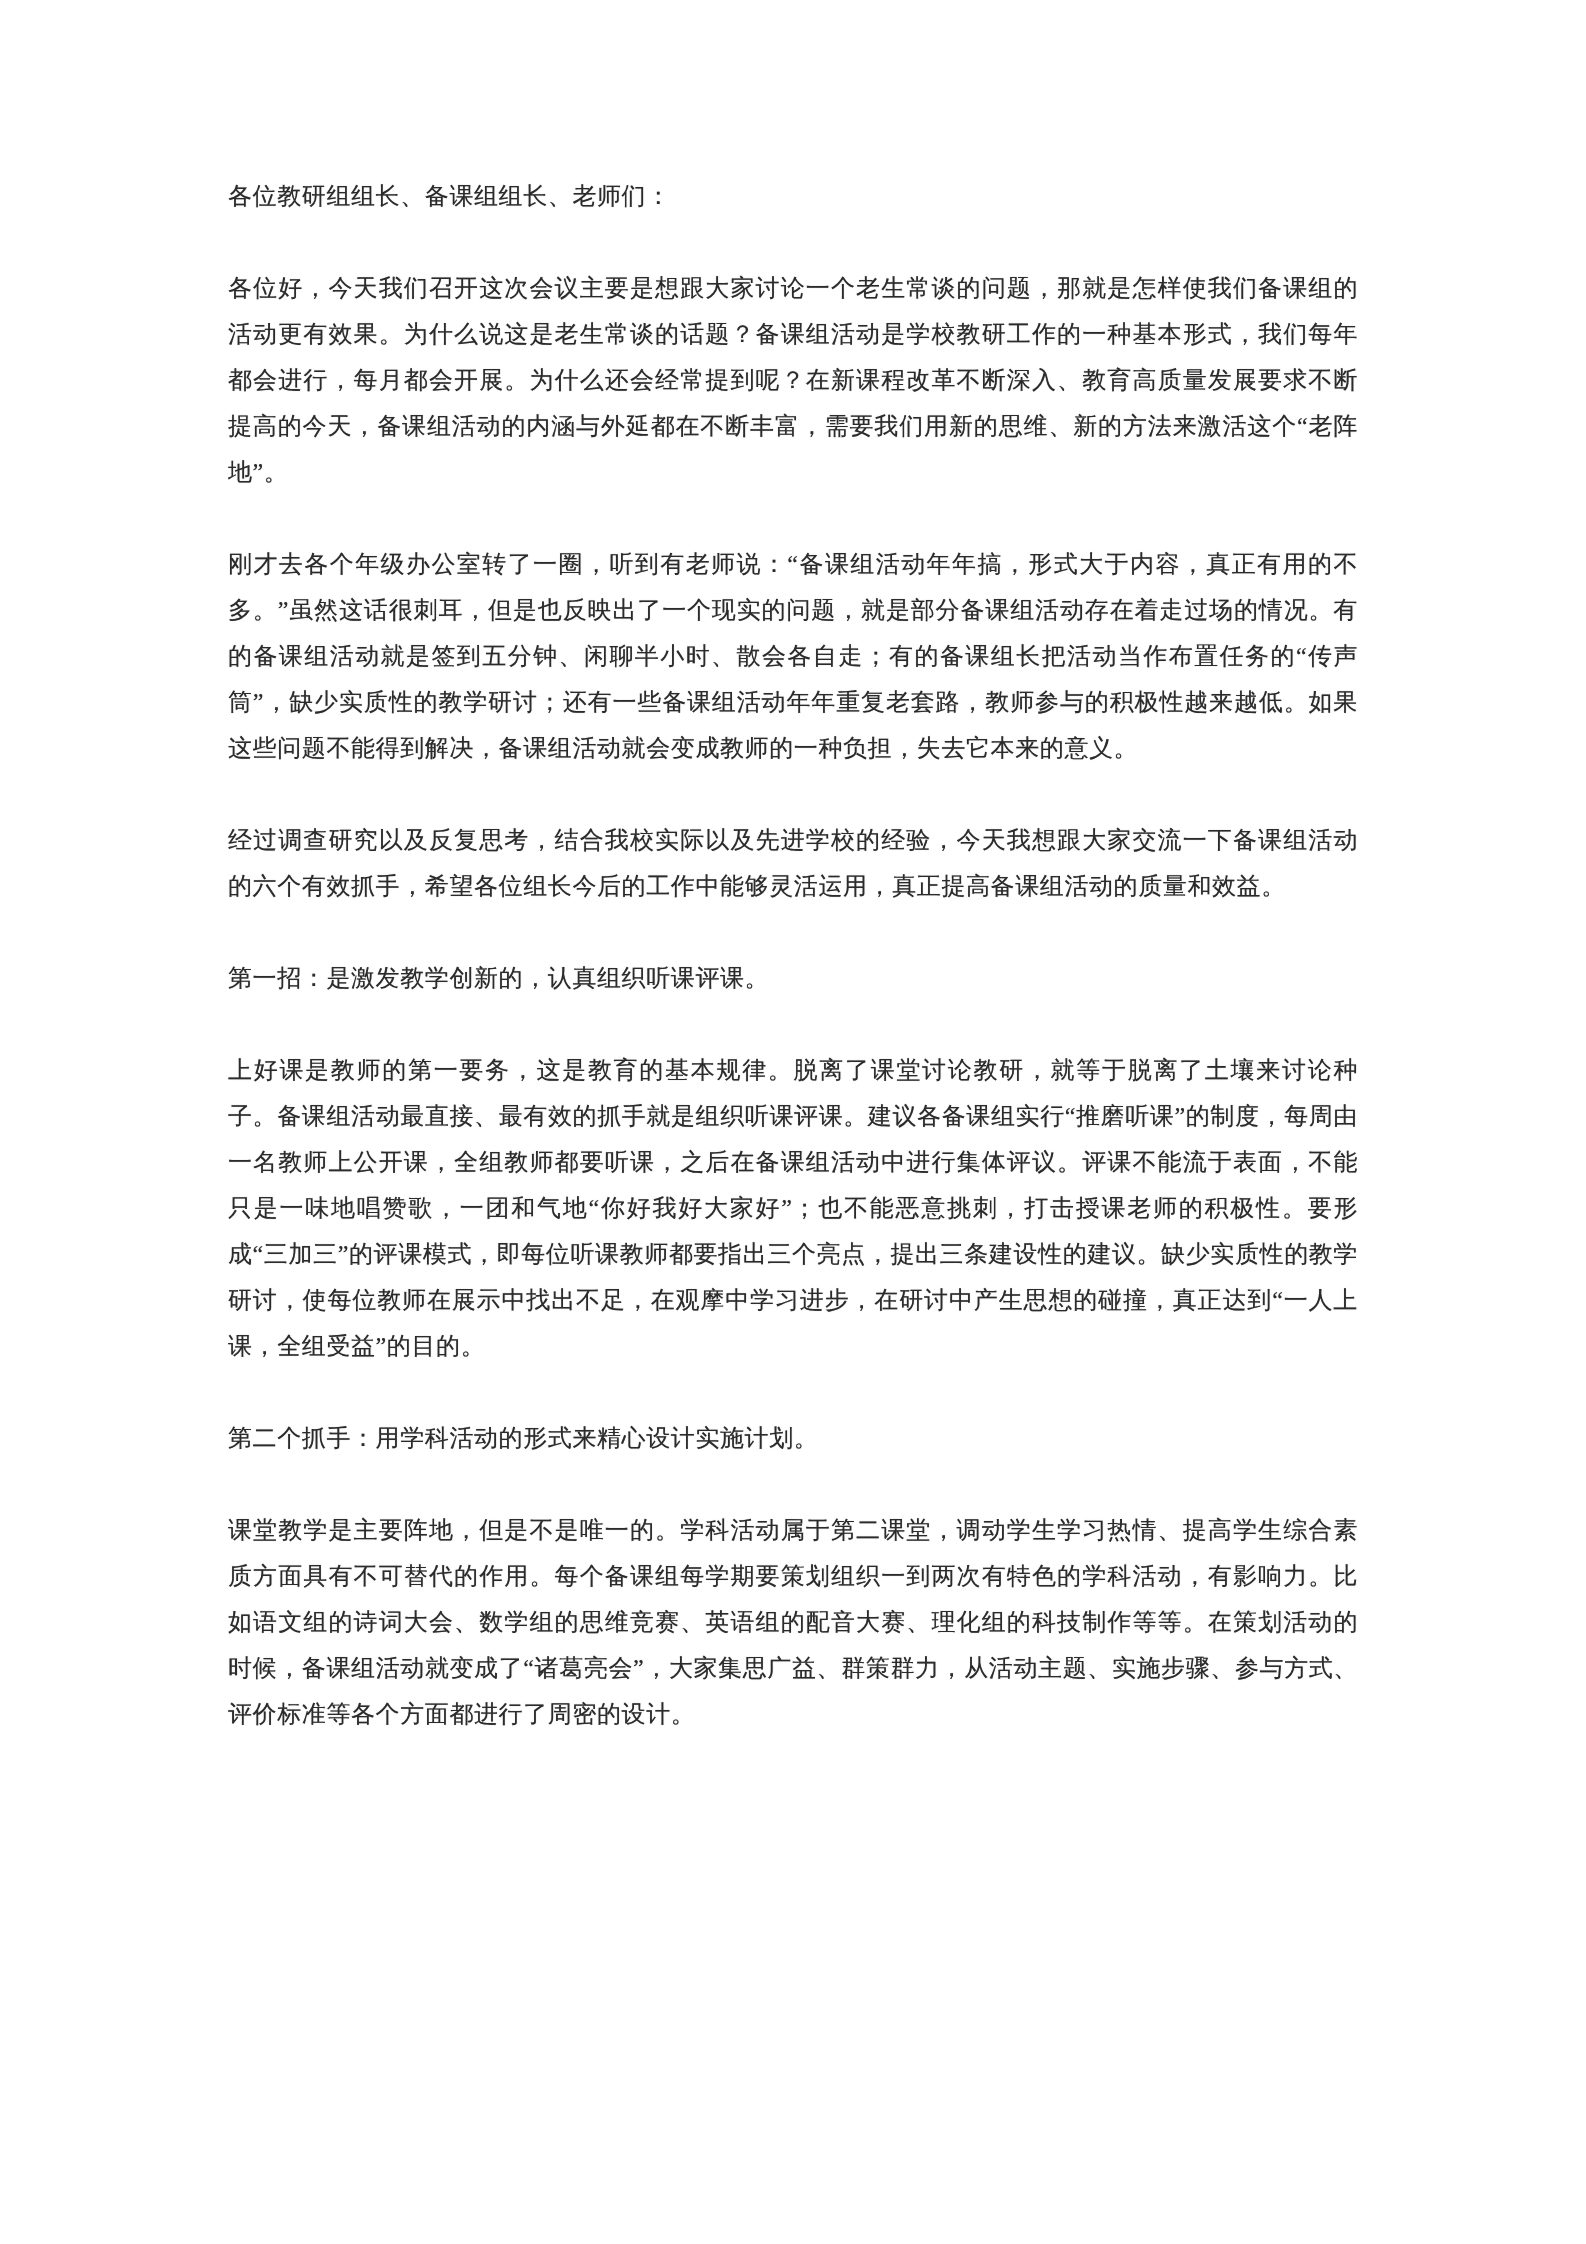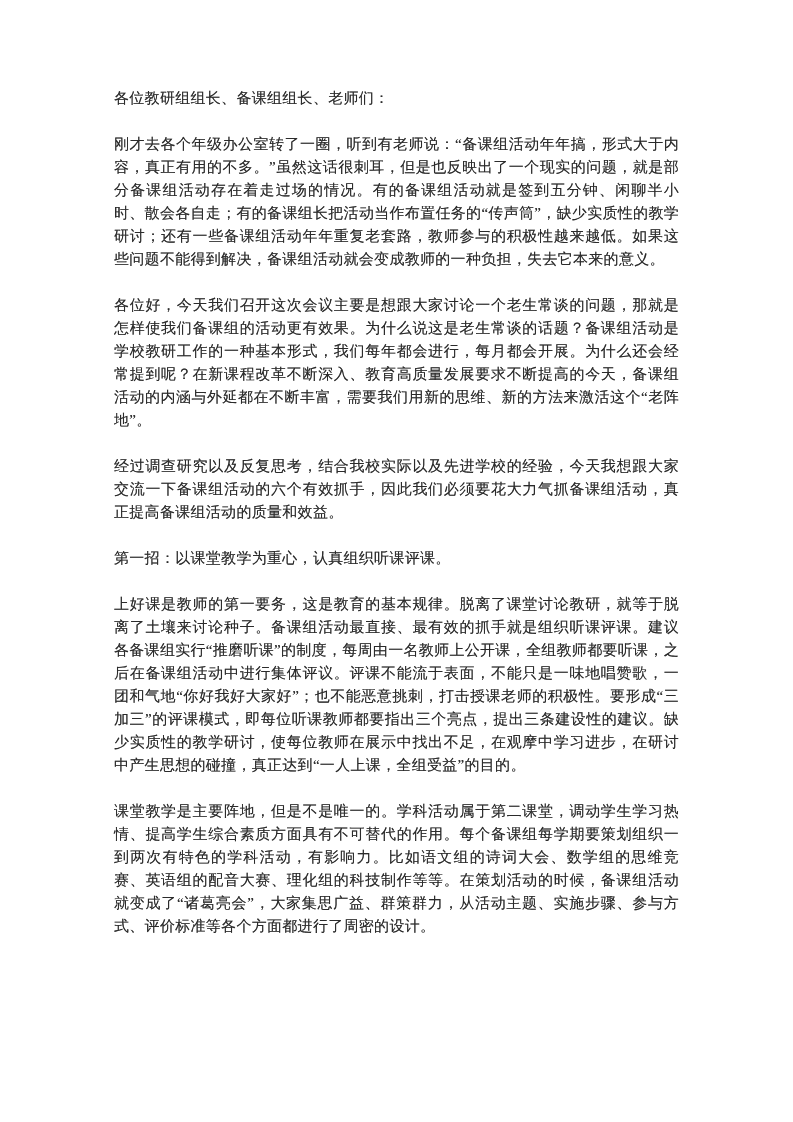--- a/index.html
+++ b/index.html
@@ -12,33 +12,34 @@
     width: 793px;
     height: 1122px;
     box-sizing: border-box;
     background: #ffffff;
     padding: 87px 114px 40px 114px;
     overflow: hidden;
     font-family: "Liberation Serif", "DejaVu Serif", serif;
   }
   .para {
     margin: 0 0 23px 0;
-    font-size: 15px;
+    font-size: 12px;
     line-height: 23px;
     text-align: justify;
     color: #2b2b2b;
     letter-spacing: 0.3px;
     
     text-shadow: 0 0 0.4px rgba(40,40,40,0.55);
   }
 </style>
 </head>
 <body>
 
 <div class="page">
   <p class="para">各位教研组组长、备课组组长、老师们：</p>
+  <p class="para">各位好，今天我们召开这次会议主要是想跟大家讨论一个老生常谈的问题，那就是怎样使我们备课组的活动更有效果。为什么说这是老生常谈的话题？备课组活动是学校教研工作的一种基本形式，我们每年都会进行，每月都会开展。为什么还会经常提到呢？在新课程改革不断深入、教育高质量发展要求不断提高的今天，备课组活动的内涵与外延都在不断丰富，需要我们用新的思维、新的方法来激活这个“老阵地”。</p>
   <p class="para">刚才去各个年级办公室转了一圈，听到有老师说：“备课组活动年年搞，形式大于内容，真正有用的不多。”虽然这话很刺耳，但是也反映出了一个现实的问题，就是部分备课组活动存在着走过场的情况。有的备课组活动就是签到五分钟、闲聊半小时、散会各自走；有的备课组长把活动当作布置任务的“传声筒”，缺少实质性的教学研讨；还有一些备课组活动年年重复老套路，教师参与的积极性越来越低。如果这些问题不能得到解决，备课组活动就会变成教师的一种负担，失去它本来的意义。</p>
-  <p class="para">各位好，今天我们召开这次会议主要是想跟大家讨论一个老生常谈的问题，那就是怎样使我们备课组的活动更有效果。为什么说这是老生常谈的话题？备课组活动是学校教研工作的一种基本形式，我们每年都会进行，每月都会开展。为什么还会经常提到呢？在新课程改革不断深入、教育高质量发展要求不断提高的今天，备课组活动的内涵与外延都在不断丰富，需要我们用新的思维、新的方法来激活这个“老阵地”。</p>
-  <p class="para">经过调查研究以及反复思考，结合我校实际以及先进学校的经验，今天我想跟大家交流一下备课组活动的六个有效抓手，因此我们必须要花大力气抓备课组活动，真正提高备课组活动的质量和效益。</p>
-  <p class="para">第一招：以课堂教学为重心，认真组织听课评课。</p>
+  <p class="para">经过调查研究以及反复思考，结合我校实际以及先进学校的经验，今天我想跟大家交流一下备课组活动的六个有效抓手，希望各位组长今后的工作中能够灵活运用，真正提高备课组活动的质量和效益。</p>
+  <p class="para">第一招：是激发教学创新的，认真组织听课评课。</p>
   <p class="para">上好课是教师的第一要务，这是教育的基本规律。脱离了课堂讨论教研，就等于脱离了土壤来讨论种子。备课组活动最直接、最有效的抓手就是组织听课评课。建议各备课组实行“推磨听课”的制度，每周由一名教师上公开课，全组教师都要听课，之后在备课组活动中进行集体评议。评课不能流于表面，不能只是一味地唱赞歌，一团和气地“你好我好大家好”；也不能恶意挑刺，打击授课老师的积极性。要形成“三加三”的评课模式，即每位听课教师都要指出三个亮点，提出三条建设性的建议。缺少实质性的教学研讨，使每位教师在展示中找出不足，在观摩中学习进步，在研讨中产生思想的碰撞，真正达到“一人上课，全组受益”的目的。</p>
+  <p class="para">第二个抓手：用学科活动的形式来精心设计实施计划。</p>
   <p class="para">课堂教学是主要阵地，但是不是唯一的。学科活动属于第二课堂，调动学生学习热情、提高学生综合素质方面具有不可替代的作用。每个备课组每学期要策划组织一到两次有特色的学科活动，有影响力。比如语文组的诗词大会、数学组的思维竞赛、英语组的配音大赛、理化组的科技制作等等。在策划活动的时候，备课组活动就变成了“诸葛亮会”，大家集思广益、群策群力，从活动主题、实施步骤、参与方式、评价标准等各个方面都进行了周密的设计。</p>
 </div>
 
 </body></html>

